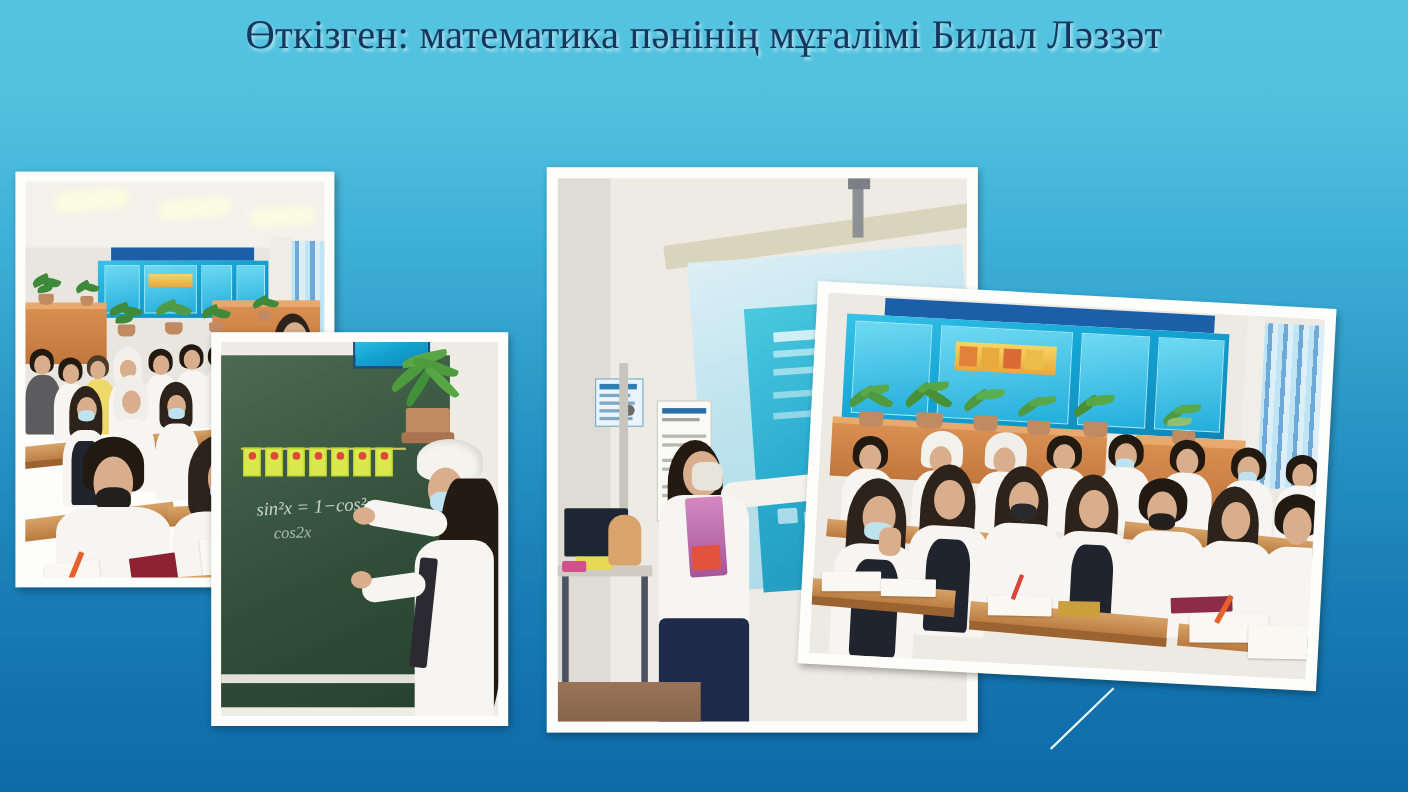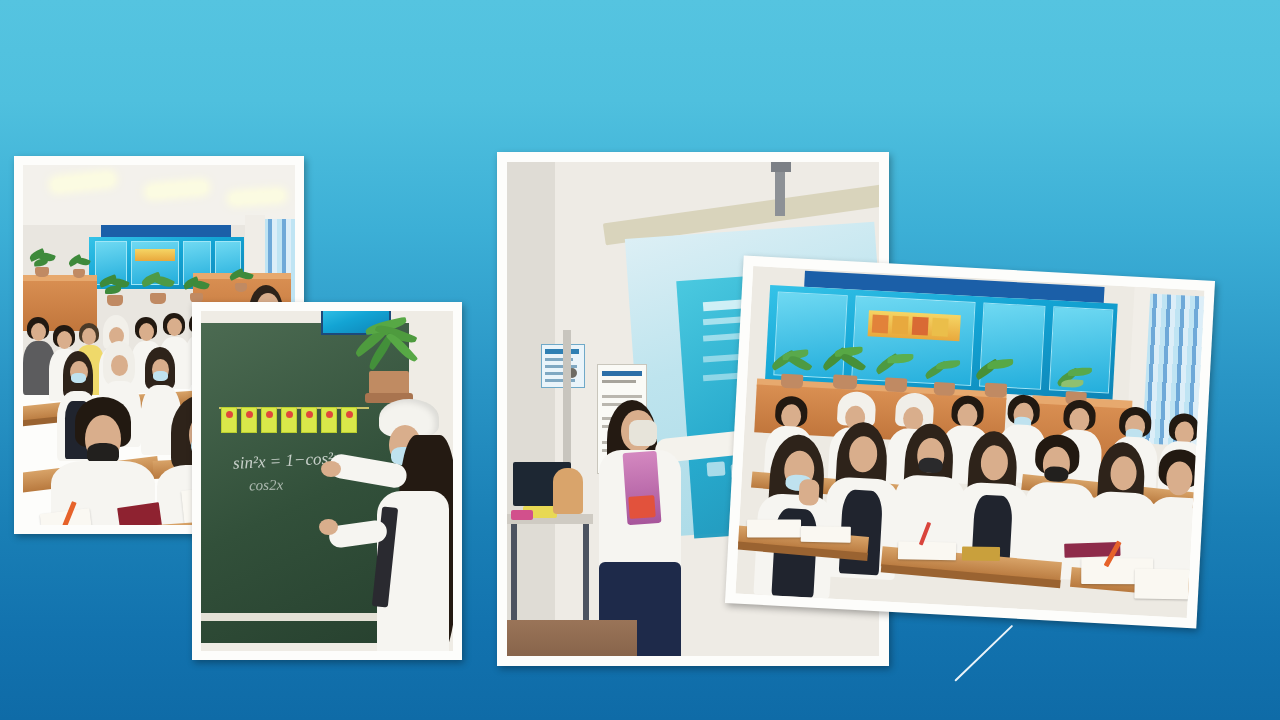--- a/index.html
+++ b/index.html
@@ -118,20 +118,21 @@
   .monitor    { position:absolute; background:#1D2733; border-radius:2px; }
   .skirt      { position:absolute; background:#1E2A4A; border-radius:6px 6px 3px 3px; }
   .tie        { position:absolute; background:linear-gradient(180deg,#D488C0,#A7559B); }
   .cord       { position:absolute; background:#5A5A58; width:2px; }
   .floor      { position:absolute; background:linear-gradient(180deg,#9A7458,#7C5A42); }
 </style>
 </head>
 <body>
 
 <div class="title-block">
+  <div class="title-line">Өткізген: математика пәнінің мұғалімі Билал Ләззәт</div>
 </div>
 
 <div class="deco-lines" id="deco-right">
   <div class="deco-line" style="left:-70px; top:300px; width:250px; transform:rotate(-42deg);"></div>
   <div class="deco-line" style="left:-48px; top:300px; width:245px; transform:rotate(-40deg);"></div>
   <div class="deco-line" style="left:-26px; top:302px; width:240px; transform:rotate(-38deg);"></div>
   <div class="deco-line" style="left:8px;  top:300px; width:205px; transform:rotate(-38deg);"></div>
 </div>
 
 <div class="deco-lines" id="deco-bottom">

